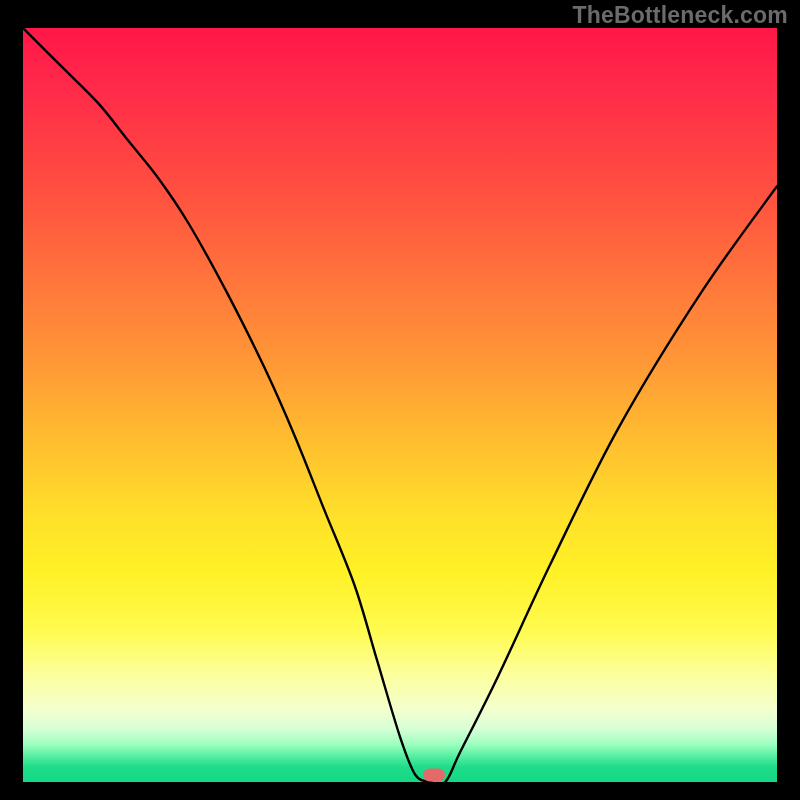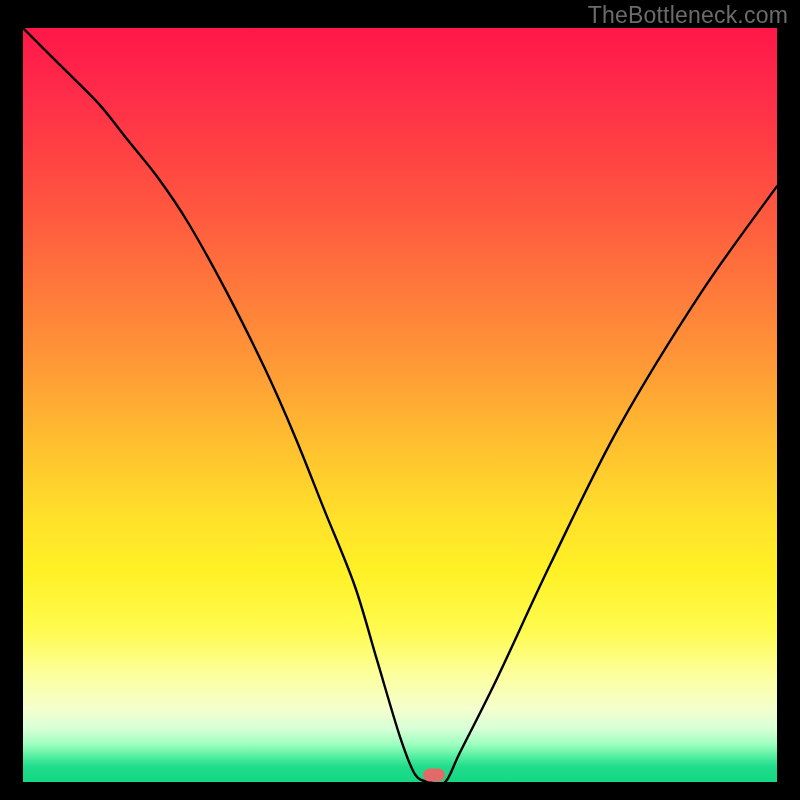--- a/index.html
+++ b/index.html
@@ -17,21 +17,21 @@
     width: 800px;
     height: 800px;
     background: #000;
   }
   .watermark {
     position: absolute;
     top: 2px;
     right: 12px;
     font-family: Arial, Helvetica, sans-serif;
     font-size: 23px;
-    font-weight: 400;
+    font-weight: 700;
     color: #6b6b6b;
     letter-spacing: 0.2px;
     z-index: 10;
   }
   .plot {
     position: absolute;
     left: 23px;
     top: 28px;
     width: 754px;
     height: 754px;

